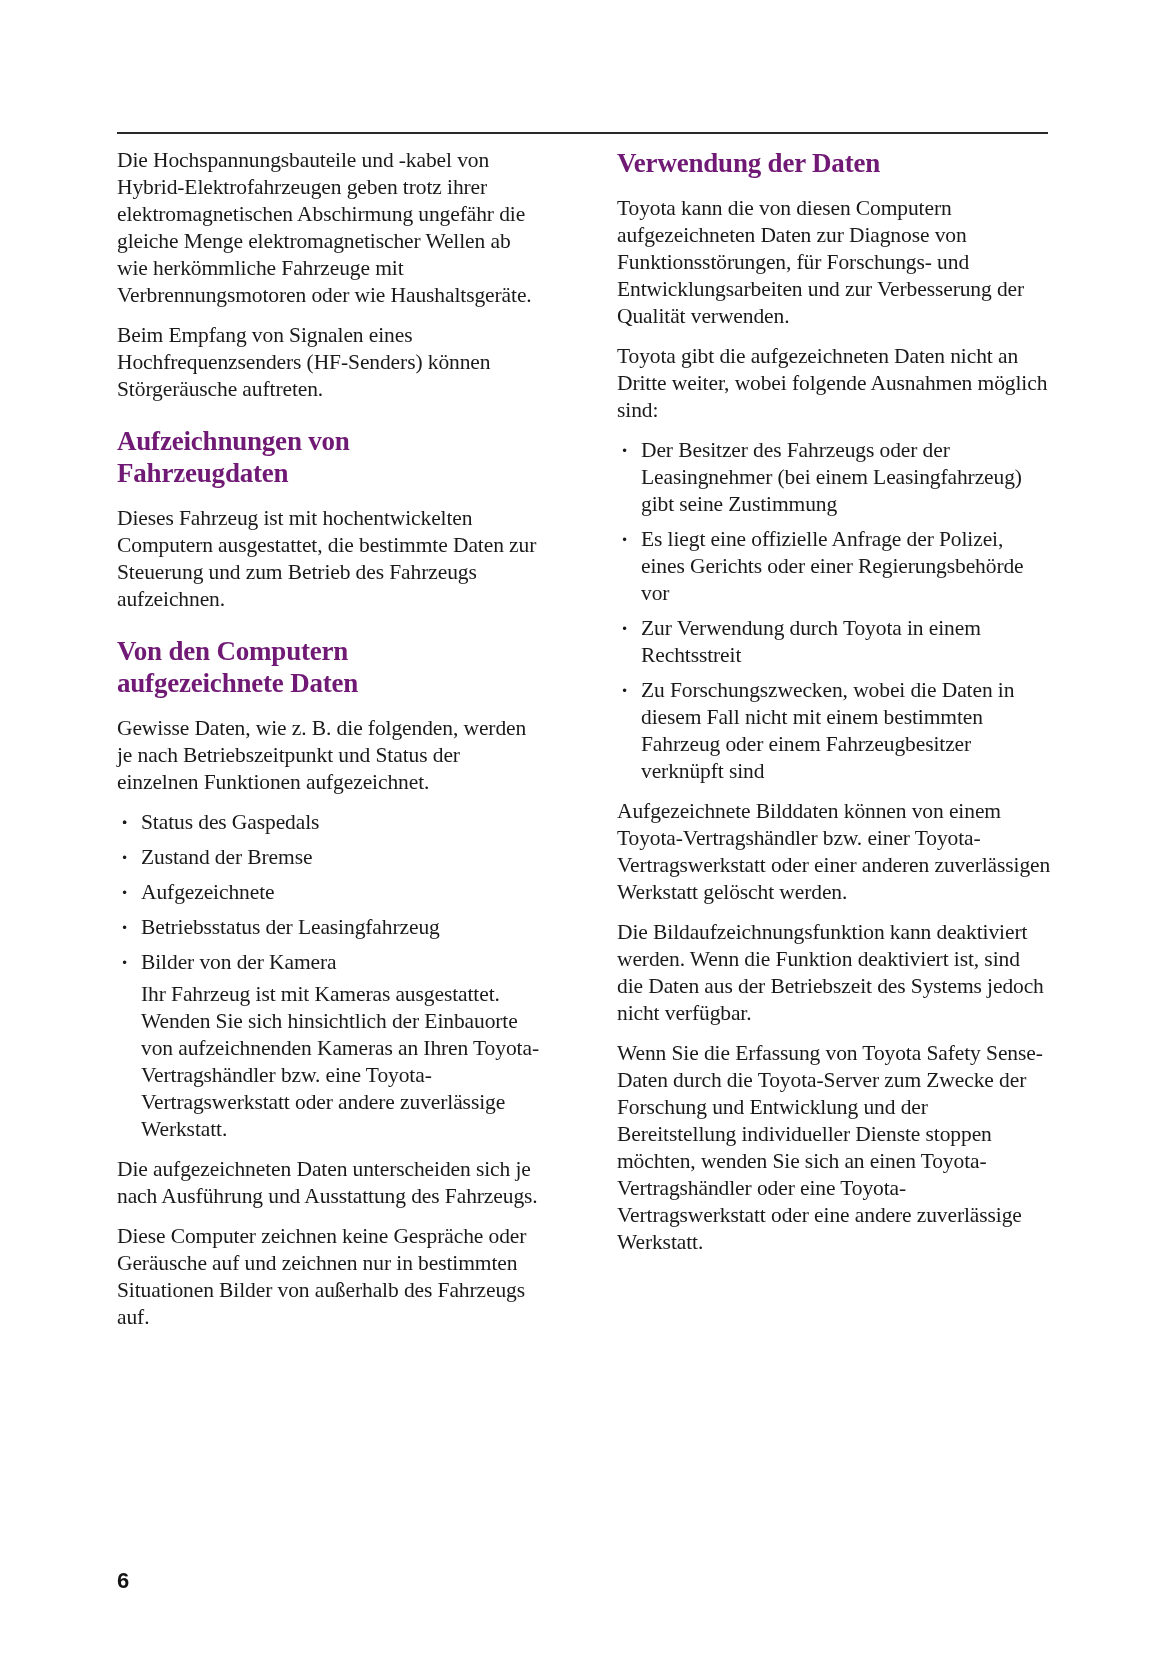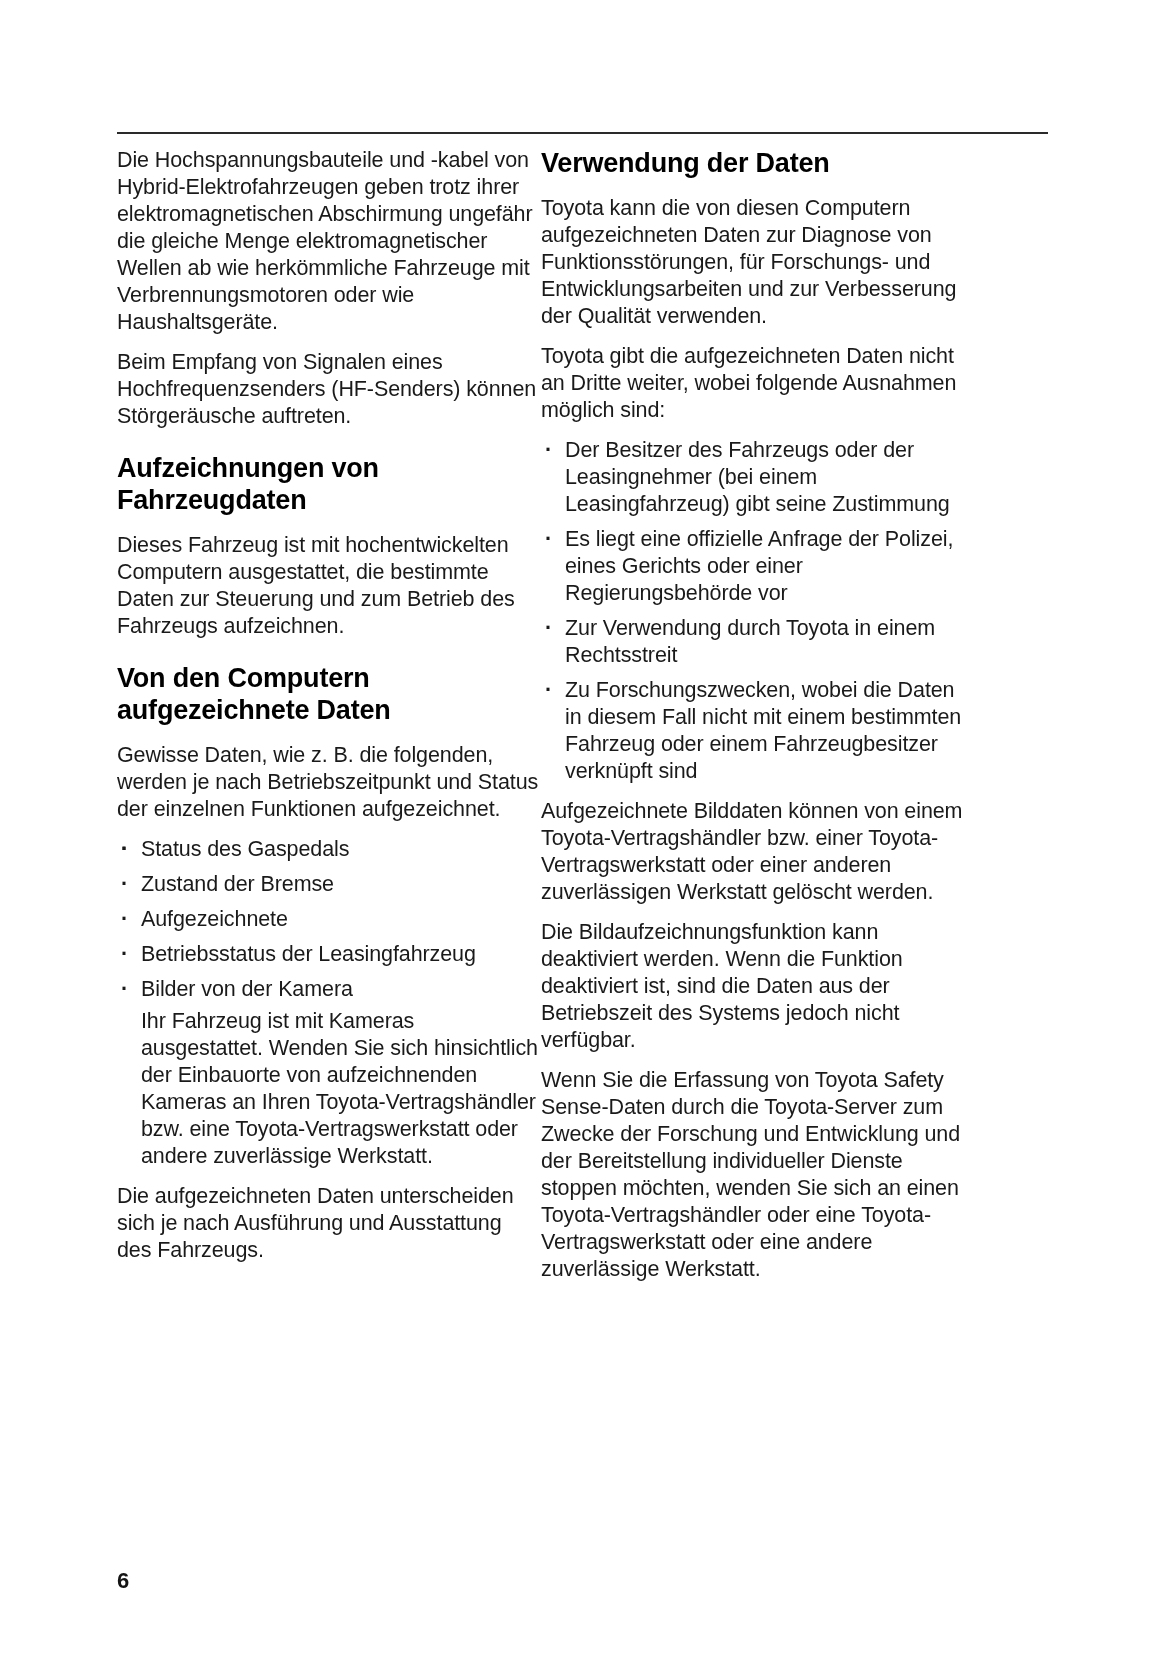--- a/index.html
+++ b/index.html
@@ -19,36 +19,38 @@
     position: absolute;
     left: 117px;
     top: 132px;
     width: 931px;
     border-top: 2px solid #2a2a2a;
     padding-top: 13px;
     box-sizing: border-box;
   }
   .columns {
     display: flex;
+    gap: 76px;
     align-items: flex-start;
+    font-family: Liberation Serif, serif;
   }
   .col-left  { width: 424px; flex: none; }
   .col-right { width: 434px; flex: none; }
 
   p.body {
     font-size: 21.5px;
     line-height: 27px;
     margin: 0 0 13px 0;
     letter-spacing: -0.1px;
   }
   h2.section-heading {
     font-size: 27px;
     line-height: 32px;
     font-weight: bold;
-    color: #000000;
+    color: #701a75;
     margin: 22px 0 16px 0;
     letter-spacing: -0.2px;
   }
   h2.section-heading.first { margin-top: 0; }
   h2.constrained { max-width: 360px; }
 
   .bullets {
     margin: 0 0 13px 0;
     padding: 0;
   }
@@ -115,20 +117,21 @@
           <span>Betriebsstatus der Leasingfahrzeug</span>
         </div>
         <div class="bullet-item">
           <span class="bullet-marker">·</span>
           <span>Bilder von der Kamera</span>
           <div class="bullet-sub">Ihr Fahrzeug ist mit Kameras ausgestattet. Wenden Sie sich hinsichtlich der Einbauorte von aufzeichnenden Kameras an Ihren Toyota-Vertragshändler bzw. eine Toyota-Vertragswerkstatt oder andere zuverlässige Werkstatt.</div>
         </div>
       </div>
 
       <p class="body">Die aufgezeichneten Daten unterscheiden sich je nach Ausführung und Ausstattung des Fahrzeugs.</p>
+      <p class="body">Diese Computer zeichnen keine Gespräche oder Geräusche auf und zeichnen nur in bestimmten Situationen Bilder von außerhalb des Fahrzeugs auf.</p>
     </div>
 
     <div class="col-right">
       <h2 class="section-heading first">Verwendung der Daten</h2>
       <p class="body">Toyota kann die von diesen Computern aufgezeichneten Daten zur Diagnose von Funktionsstörungen, für Forschungs- und Entwicklungsarbeiten und zur Verbesserung der Qualität verwenden.</p>
       <p class="body">Toyota gibt die aufgezeichneten Daten nicht an Dritte weiter, wobei folgende Ausnahmen möglich sind:</p>
 
       <div class="bullets">
         <div class="bullet-item">
           <span class="bullet-marker">·</span>

